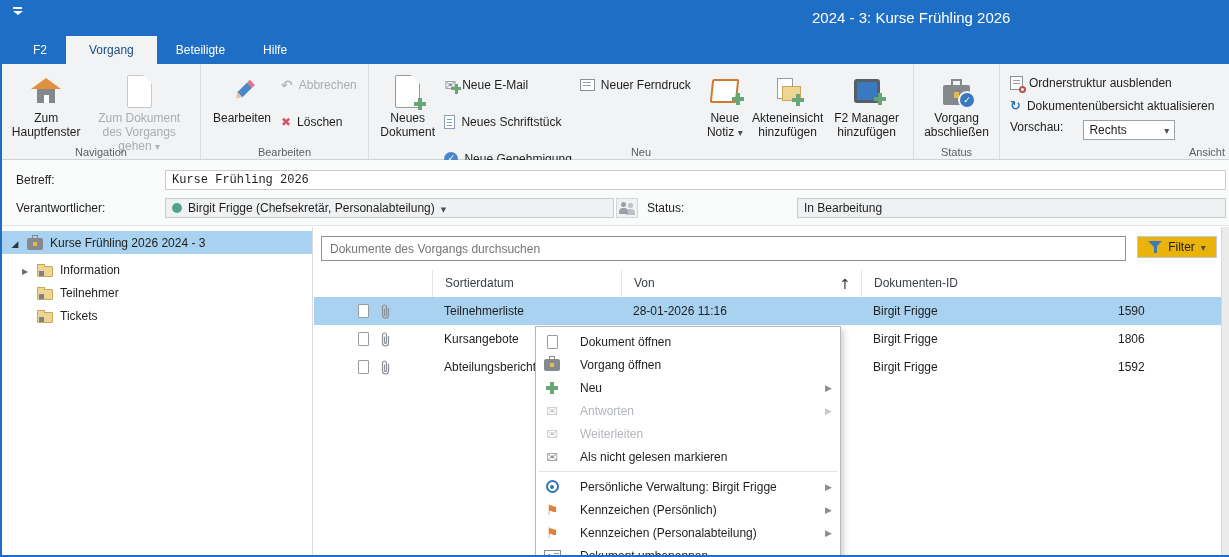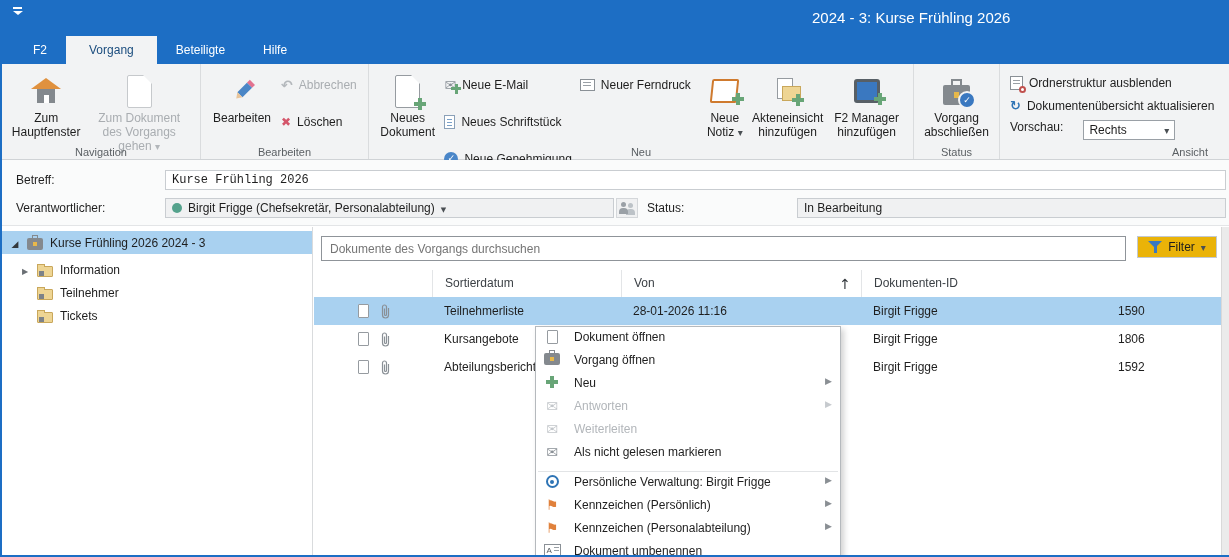--- a/index.html
+++ b/index.html
@@ -14,21 +14,21 @@
   .window-title{position:absolute;top:9px;left:812px;color:#fff;font-size:15px;white-space:nowrap}
   .tabstrip{position:absolute;top:36px;left:-2px;right:0;height:28px;display:flex;align-items:flex-end;padding-left:14px;background:#1d6ec4;box-sizing:border-box}
   .tab{color:#fff;height:28px;line-height:28px;padding:0 19px;cursor:default;white-space:nowrap}
   .tab.active{background:#f2f3f4;color:#1b4d7e;padding:0 23px}
 
   
   .ribbon{position:absolute;top:64px;left:0;right:0;height:96px;background:#f2f3f4;border-bottom:1px solid #d0d3d6;display:flex;box-sizing:border-box}
   .rgroup{position:relative;display:flex;align-items:flex-start;padding:4px 6px 16px 6px}
   .rgroup+.rgroup{border-left:1px solid #dadcde}
   .glabel{position:absolute;bottom:1px;left:0;right:0;text-align:center;font-size:11px;color:#5a5f63;white-space:nowrap}
-  .rgroup.ansicht .glabel{text-align:right;padding-right:21px;box-sizing:border-box}
+  .rgroup.ansicht .glabel{text-align:right;padding-right:4px;box-sizing:border-box}
   .bigbtn{display:flex;flex-direction:column;align-items:center;margin:0 3px;padding-top:3px;text-align:center}
   .bigbtn .bicon{height:40px;display:flex;align-items:center;justify-content:center;position:relative}
   .bigbtn .blabel{line-height:14px;white-space:normal}
   .bigbtn.disabled .blabel{color:#a9adb1}
   .smallcol{display:flex;flex-direction:column;gap:20px;padding-top:8px;margin:0 4px}
   .smallbtn{display:flex;align-items:center;gap:6px;height:17px;white-space:nowrap}
   .smallbtn.disabled{color:#a9adb1}
   .vorschau-row{display:flex;gap:20px}
   .dropdown{display:flex;align-items:center;justify-content:space-between;width:92px;height:20px;background:#fff;border:1px solid #9aa0a6;padding:0 5px;box-sizing:border-box}
 
@@ -57,21 +57,21 @@
   .lrows{position:absolute;top:70px;left:0;right:0}
   .lrow{height:28px;display:grid;grid-template-columns:118px 189px 240px 245px 1fr;align-items:center}
   .lrow.selected{background:#a9d1f0}
   .ccell{padding-left:12px;white-space:nowrap;overflow:hidden}
   .iconcell{display:flex;align-items:center;gap:11px;padding-left:44px}
   .sortarrow{margin-left:auto;padding-right:10px}
   .scrollstrip{position:absolute;top:227px;right:0;width:8px;bottom:0;background:#ebebeb;border-left:1px solid #d9d9d9;box-sizing:border-box}
 
   
   .ctxmenu{position:absolute;left:533px;top:326px;width:306px;background:#fff;border:1px solid #b5b9bd;box-shadow:3px 3px 6px rgba(0,0,0,.18);padding:3px 0;z-index:50;box-sizing:border-box}
-  .mi{display:flex;align-items:flex-start;height:23px;padding:0 8px 0 7px;gap:13px}
+  .mi{display:flex;align-items:center;height:23px;padding:0 8px 0 7px;gap:19px}
   .mi .micon{width:18px;display:flex;justify-content:center;align-items:center}
   .mi .mlabel{flex:1;white-space:nowrap}
   .mi.disabled .mlabel{color:#b2b6ba}
   .marrow{color:#8a8f94;font-size:9px}
   .mi.disabled .marrow{color:#c6cace}
   .msep{height:1px;background:#e2e4e6;margin:3px 2px}
 
   
   .plus{position:relative;width:12px;height:12px;display:inline-block;flex:0 0 auto}
   .plus::before{content:"";position:absolute;left:4px;top:0;width:4px;height:12px;background:#68a577}

